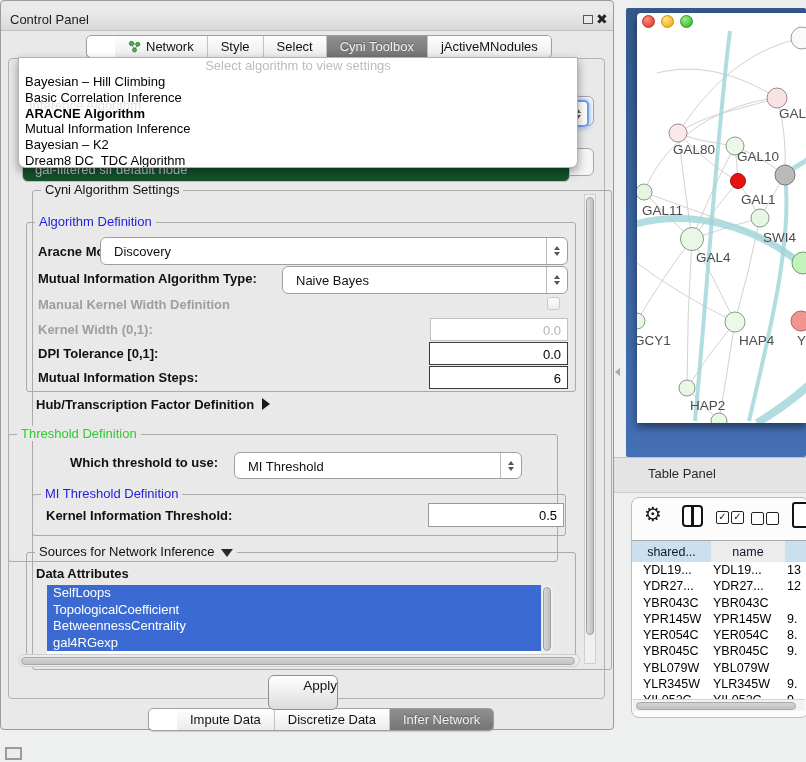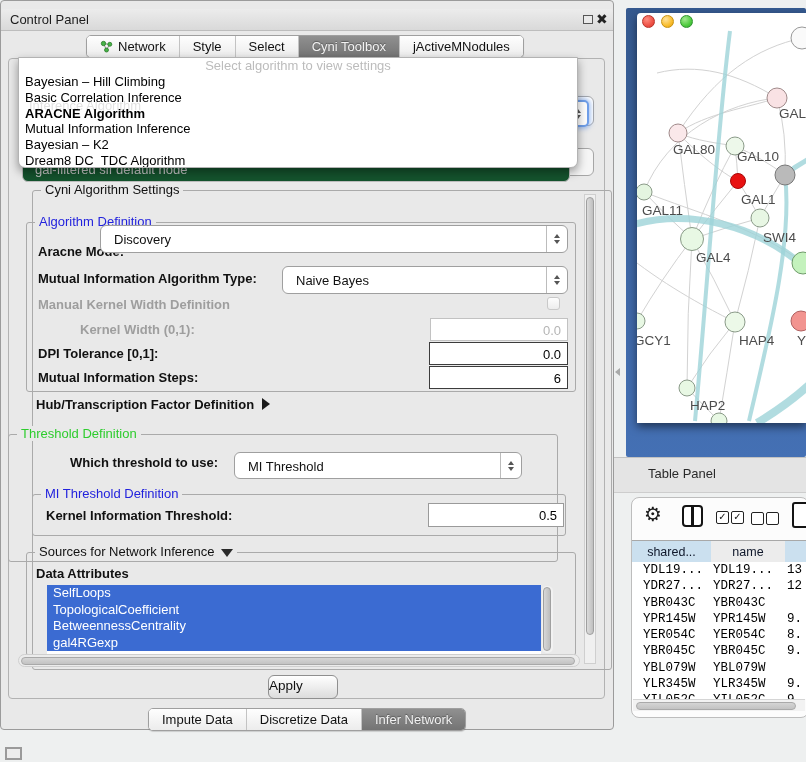--- a/index.html
+++ b/index.html
@@ -15,21 +15,21 @@
   
   #win-bg{left:0;top:8;width:614px;height:730px;background:#e9e9e9;border:1px solid #9b9b9b;border-radius:4px;}
   #win-titlebar{left:1px;top:9px;width:612px;height:22px;background:linear-gradient(#ececec,#d9d9d9);
                 border-bottom:1px solid #bdbdbd;border-radius:3px 3px 0 0;}
   #win-title{left:10px;top:12px;font-size:13px;color:#1c1c1c;}
   #float-icon{left:583px;top:15px;width:10px;height:9px;border:1.5px solid #555;background:#e9e9e9;}
   #close-icon{left:596px;top:11px;font-size:14px;font-weight:bold;color:#222;}
 
   
   .seg{display:flex;height:23px;border:1px solid #9f9f9f;border-radius:5px;overflow:hidden;
-       background:#fff;box-shadow:0 1px 1px rgba(0,0,0,.15);}
+       background:#fff;box-shadow:0 1px 1px rgba(0,0,0,.15);padding-left:28px;}
   .seg .tab{padding:0 13px;line-height:22px;font-size:13px;background:linear-gradient(#fefefe,#ececec);
             border-left:1px solid #c3c3c3;cursor:default;display:flex;align-items:center;gap:5px;}
   .seg .tab:first-child{border-left:none;}
   .seg .tab.active{background:linear-gradient(#909090,#747474);color:#f2f2f2;text-shadow:0 -1px 1px rgba(0,0,0,.35);}
   #tabs-top{left:86px;top:35px;}
   #tabs-bottom{left:148px;top:708px;}
 
   #content-area{left:8px;top:58px;width:597px;height:641px;background:#e9e9e9;
                 border:1px solid #b2b2b2;border-radius:4px;z-index:1;}
 
@@ -97,22 +97,22 @@
                        background:linear-gradient(90deg,#d8d8d8,#bdbdbd);border:1px solid #a0a0a0;box-sizing:border-box;}
 
   
   #vscroll{left:584px;top:194px;width:12px;height:470px;background:#f0f0f0;border:1px solid #cfcfcf;z-index:3;}
   #vscroll .thumb{position:absolute;left:1px;top:2px;width:8px;height:438px;border-radius:5px;
                   background:linear-gradient(90deg,#dcdcdc,#bfbfbf);border:1px solid #9f9f9f;box-sizing:border-box;}
   #hscroll{left:18px;top:654px;width:562px;height:13px;background:#ececec;border:1px solid #cfcfcf;border-radius:7px;z-index:4;}
   #hscroll .thumb{position:absolute;left:2px;top:1.5px;width:554px;height:8px;border-radius:5px;
                   background:linear-gradient(#d6d6d6,#c2c2c2);border:1px solid #a8a8a8;box-sizing:border-box;}
 
-  #apply-btn{left:268px;top:675px;width:70px;height:24px;border:1px solid #8f8f8f;border-radius:6px;
-             background:linear-gradient(#ffffff,#dcdcdc);font-size:13.5px;text-align:left;line-height:19px;z-index:3;}
+  #apply-btn{left:268px;top:675px;width:70px;height:35px;border:1px solid #8f8f8f;border-radius:6px;
+             background:linear-gradient(#ffffff,#dcdcdc);font-size:13.5px;text-align:right;line-height:19px;z-index:3;}
 
   #mini-icon{left:5px;top:747px;width:17px;height:13px;border:2px solid #9a9a9a;background:#ececec;}
   #splitter-mark{left:615px;top:368px;width:0;height:0;border-top:4px solid transparent;border-bottom:4px solid transparent;
                  border-right:5px solid #8a8a8a;opacity:.7;}
 
   
   #net-panel{left:626px;top:8px;width:180px;height:449px;background:linear-gradient(180deg,#35598f,#4470b4);border-radius:2px;}
   #net-window{left:637px;top:13px;width:169px;height:410px;background:#fff;border-radius:4px 0 0 0;
               box-shadow:0 4px 8px rgba(0,0,0,.5);}
   .tl{position:absolute;top:15px;width:13px;height:13px;border-radius:50%;box-sizing:border-box;}
@@ -131,21 +131,21 @@
   #tp-split .bar{position:absolute;left:50%;top:0;bottom:0;width:2.5px;margin-left:-1.25px;background:#141414;}
   .chk{position:absolute;width:11px;height:11px;border:1.6px solid #222;border-radius:2px;background:#fff;
        font-size:10px;line-height:10px;text-align:center;color:#111;}
   #tp-file{left:792px;top:502px;width:18px;height:26px;border:2.5px solid #141414;border-radius:3px;background:#fff;}
   .hcell{position:absolute;top:540px;height:22px;font-size:12.5px;line-height:22px;text-align:center;
          border-top:1px solid #a8a8a8;border-bottom:1px solid #8f8f8f;border-right:1px solid #a9b8c2;color:#0f172a;}
   #hc1{left:632px;width:79px;background:#cbe0ef;}
   #hc2{left:711px;width:74px;background:#ececec;}
   #hc3{left:785px;width:21px;background:#cbe0ef;border-right:none;}
   #t-rows{left:632px;top:562px;width:174px;height:137px;overflow:hidden;background:#fff;}
-  .t-row{display:flex;height:16.3px;line-height:16.3px;font-size:12.5px;color:#000;font-family:Liberation Mono, monospace;}
+  .t-row{display:flex;height:16.3px;line-height:16.3px;font-size:12.5px;color:#000;}
   .tc1{flex:0 0 79px;padding-left:11px;box-sizing:border-box;overflow:hidden;white-space:nowrap;}
   .tc2{flex:0 0 74px;padding-left:2px;box-sizing:border-box;overflow:hidden;white-space:nowrap;}
   .tc3{flex:1;padding-left:2px;overflow:hidden;white-space:nowrap;}
   #hscroll2{left:633px;top:699px;width:172px;height:12px;background:#f2f2f2;border-top:1px solid #d5d5d5;}
   #hscroll2 .thumb{position:absolute;left:3px;top:2px;width:160px;height:8px;border-radius:4px;
                    background:linear-gradient(#d4d4d4,#c2c2c2);border:1px solid #a9a9a9;box-sizing:border-box;}
 
   .net-icon{display:inline-block;width:13px;height:13px;}
 </style>
 </head>
@@ -216,41 +216,41 @@
   </div>
   <div class="abs" id="vscroll">
       <div class="thumb"></div>
     </div>
 
   <div class="abs group" id="grp-alg">
     <span class="gtitle title-blue">Algorithm Definition</span>
   </div>
 
   <div class="lbl bold" style="left:38px;top:244px;">Aracne Mode:</div>
-  <div class="combo" style="left:100px;top:225px;width:466px;height:26px;">
+  <div class="combo" style="left:100px;top:237px;width:466px;height:26px;">
     <span class="val">Discovery</span>
     <span class="spin">
         <span class="tri-up"></span>
         <span class="tri-dn"></span>
       </span>
   </div>
 
   <div class="lbl bold" style="left:38px;top:271px;">Mutual Information Algorithm Type:</div>
   <div class="combo" style="left:282px;top:266px;width:284px;height:26px;">
     <span class="val">Naive Bayes</span>
     <span class="spin">
         <span class="tri-up"></span>
         <span class="tri-dn"></span>
       </span>
   </div>
 
   <div class="lbl bold gray" style="left:38px;top:297px;">Manual Kernel Width Definition</div>
   <div class="abs" id="chk-manual"></div>
 
-  <div class="lbl bold gray" style="left:38px;top:322px;margin-left:42px;">Kernel Width (0,1):</div>
+  <div class="lbl bold gray" style="left:38px;top:322px;">Kernel Width (0,1):</div>
   <div class="field f-dis" style="left:430px;top:318px;width:136px;height:21px;">
     <span class="fval">0.0</span>
   </div>
 
   <div class="lbl bold" style="left:38px;top:346px;">DPI Tolerance [0,1]:</div>
   <div class="field f-dark" style="left:429px;top:342px;width:137px;height:21px;">
     <span class="fval">0.0</span>
   </div>
 
   <div class="lbl bold" style="left:38px;top:370px;">Mutual Information Steps:</div>

